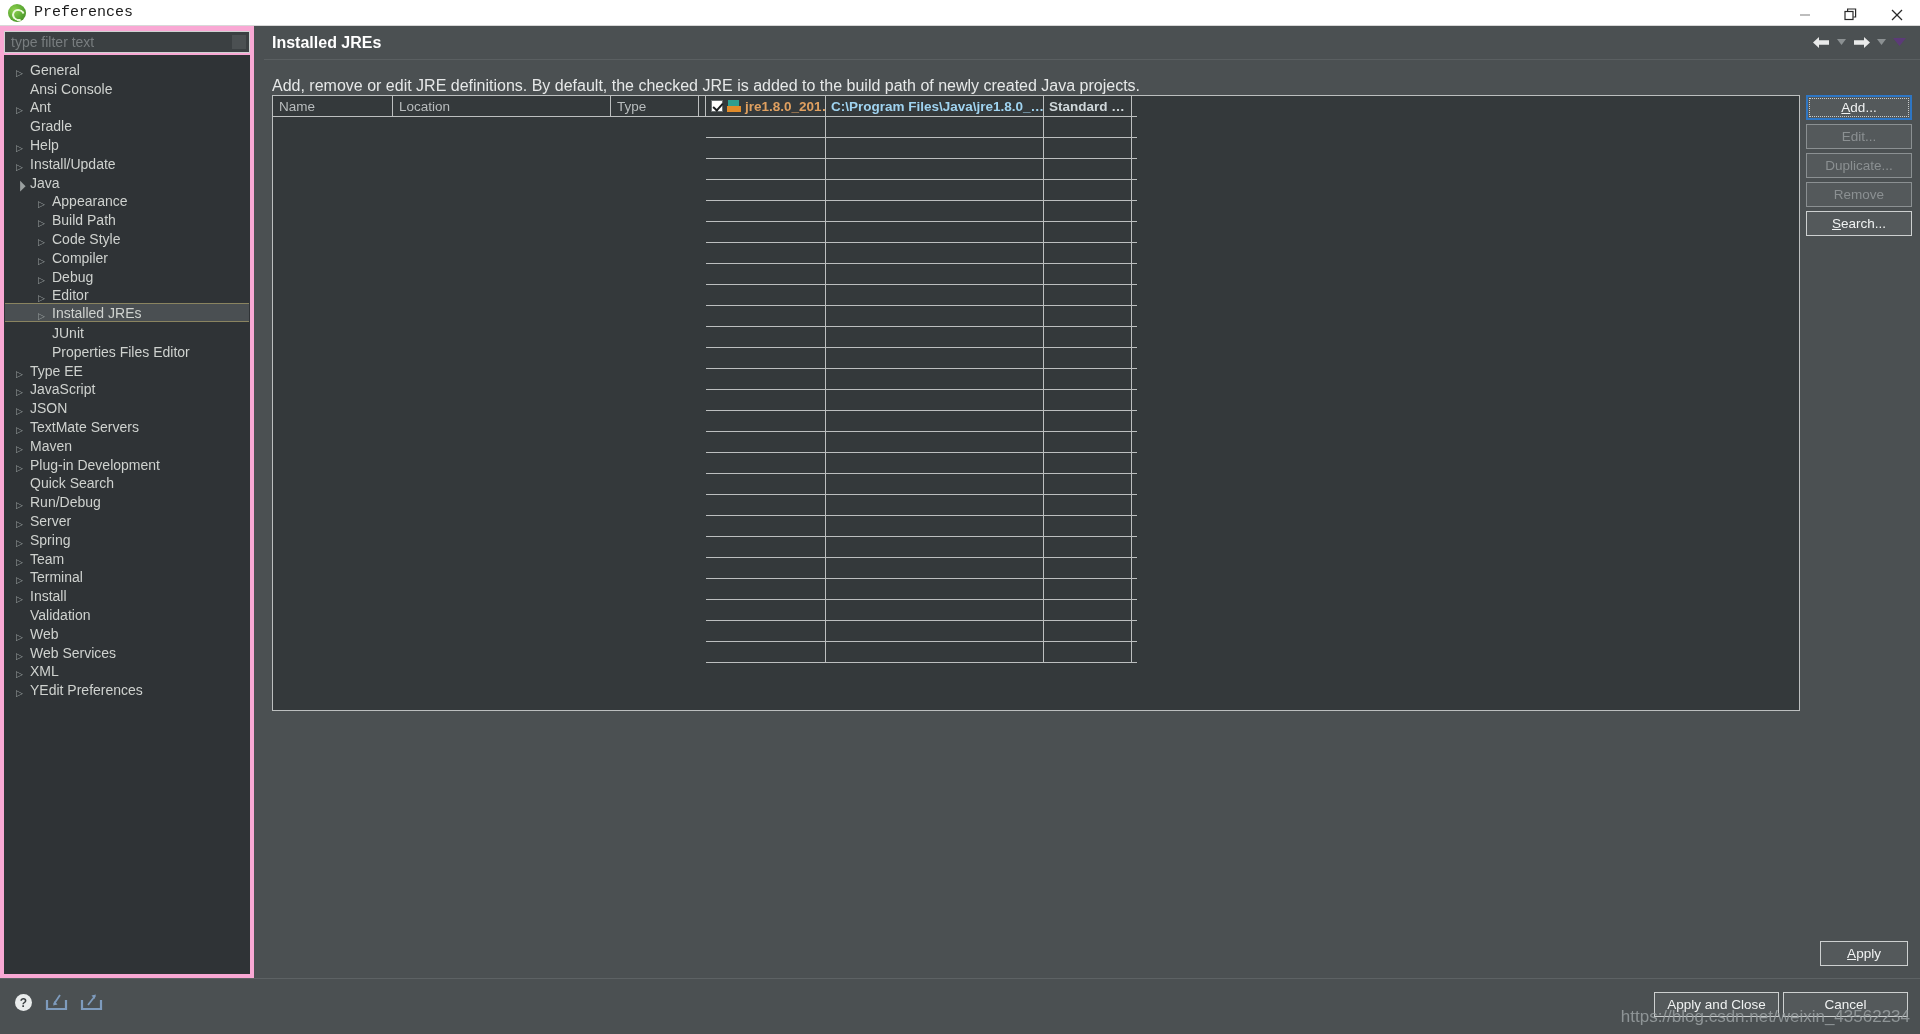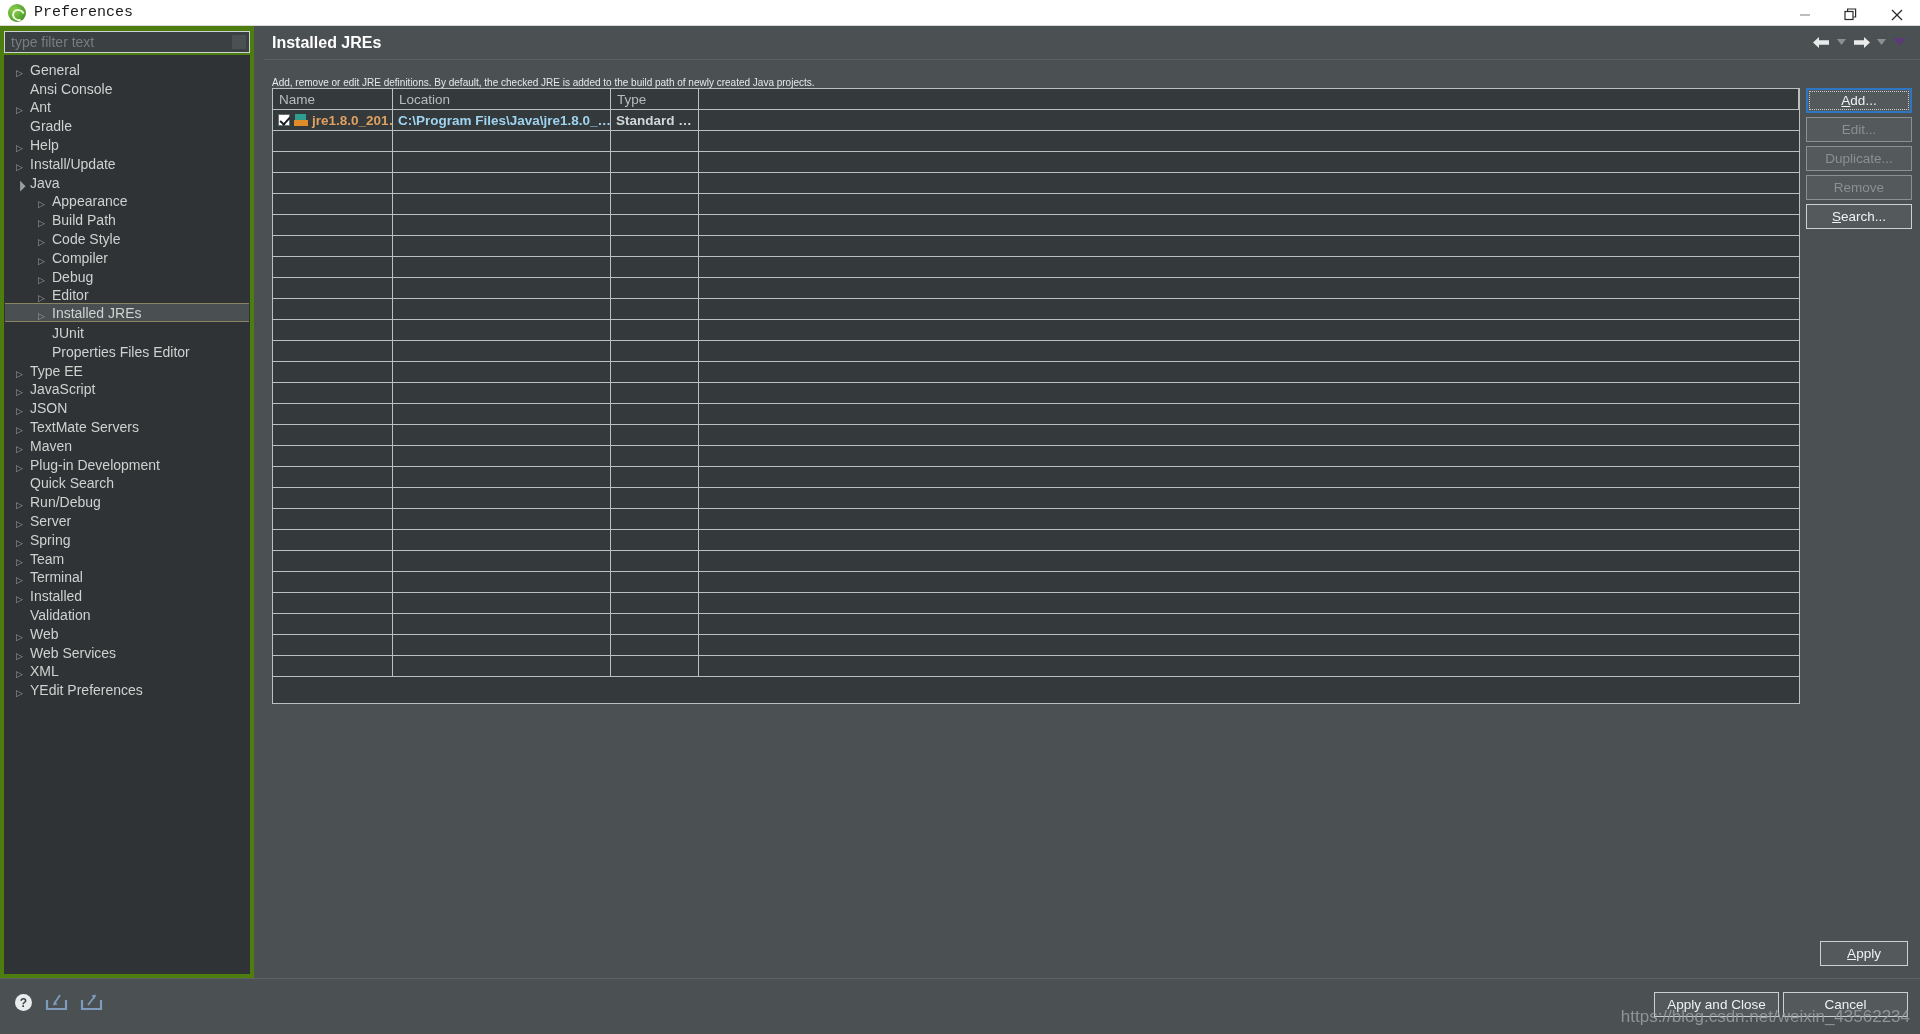--- a/index.html
+++ b/index.html
@@ -38,21 +38,21 @@
   }
   .win-btn svg { display: block; }
 
   
   .dialog { height: 1004px; display: flex; flex-direction: column; background: #4b5052; }
   .body-row { flex: 1; display: flex; min-height: 0; }
 
   
   .left-panel {
     width: 254px; flex: none; padding: 5px 4px 4px 4px;
-    display: flex; flex-direction: column; background: #4d7c0f;
+    display: flex; flex-direction: column; background: #f9a8d4;
   }
   .filter-box {
     height: 22px; background: #3b4042; border: 1px solid #cfd2d2;
     display: flex; align-items: center; position: relative; flex: none;
   }
   .filter-text { font-size: 14px; color: #787d7f; padding-left: 6px; }
   .filter-clear {
     position: absolute; right: 3px; top: 3px; width: 14px; height: 14px;
     background: #4b5052;
   }
@@ -83,27 +83,27 @@
   .page-header {
     display: flex; align-items: center; height: 34px; flex: none; padding-left: 8px;
     border-bottom: 1px solid #5a5f61;
   }
   .page-title { font-size: 16px; font-weight: bold; color: #ffffff; flex: 1; }
   .nav-icons { display: flex; align-items: center; gap: 7px; padding-right: 14px; }
   .nav-ic { color: #e9eaea; display: flex; align-items: center; }
   .nav-ic.dim { color: #8b9092; }
   .nav-ic.purple { color: #5c3a78; }
 
-  .desc { font-size: 10px; color: #e6e8e8; padding: 17px 8px 0 8px; flex: none; }
+  .desc { font-size: 16px; color: #e6e8e8; padding: 17px 8px 0 8px; flex: none; }
   .list-label { font-size: 14px; color: #e6e8e8; padding: 17px 8px 6px 8px; flex: none; }
 
   .table-area { display: flex; flex: 1; min-height: 0; padding: 0 8px 0 8px; }
   .table-wrap {
     flex: 1; border: 1px solid #bcbfbf; background: #34393b;
-    display: flex; flex-direction: column; min-width: 0; overflow: hidden;
+    display: flex; flex-direction: row; min-width: 0; overflow: hidden;
     max-height: 616px;
   }
   .thead { display: flex; height: 21px; flex: none; border-bottom: 1px solid #bcbfbf; background: #34393b;}
   .th {
     font-size: 13.5px; color: #b8bcbd; padding-left: 6px; display: flex; align-items: center;
     border-right: 1px solid #bcbfbf; overflow: hidden; white-space: nowrap;
   }
   .col-name { width: 120px; flex: none; }
   .col-loc  { width: 218px; flex: none; }
   .col-type { width: 88px; flex: none; }
@@ -338,21 +338,21 @@
             <span class="tree-label">Team</span>
           </div>
           <div class="tree-item">
             <span class="d0"></span>
             <span class="arrow collapsed"></span>
             <span class="tree-label">Terminal</span>
           </div>
           <div class="tree-item">
             <span class="d0"></span>
             <span class="arrow collapsed"></span>
-            <span class="tree-label">Installed</span>
+            <span class="tree-label">Install</span>
           </div>
           <div class="tree-item">
             <span class="d0"></span>
             <span class="arrow none"></span>
             <span class="tree-label">Validation</span>
           </div>
           <div class="tree-item">
             <span class="d0"></span>
             <span class="arrow collapsed"></span>
             <span class="tree-label">Web</span>

